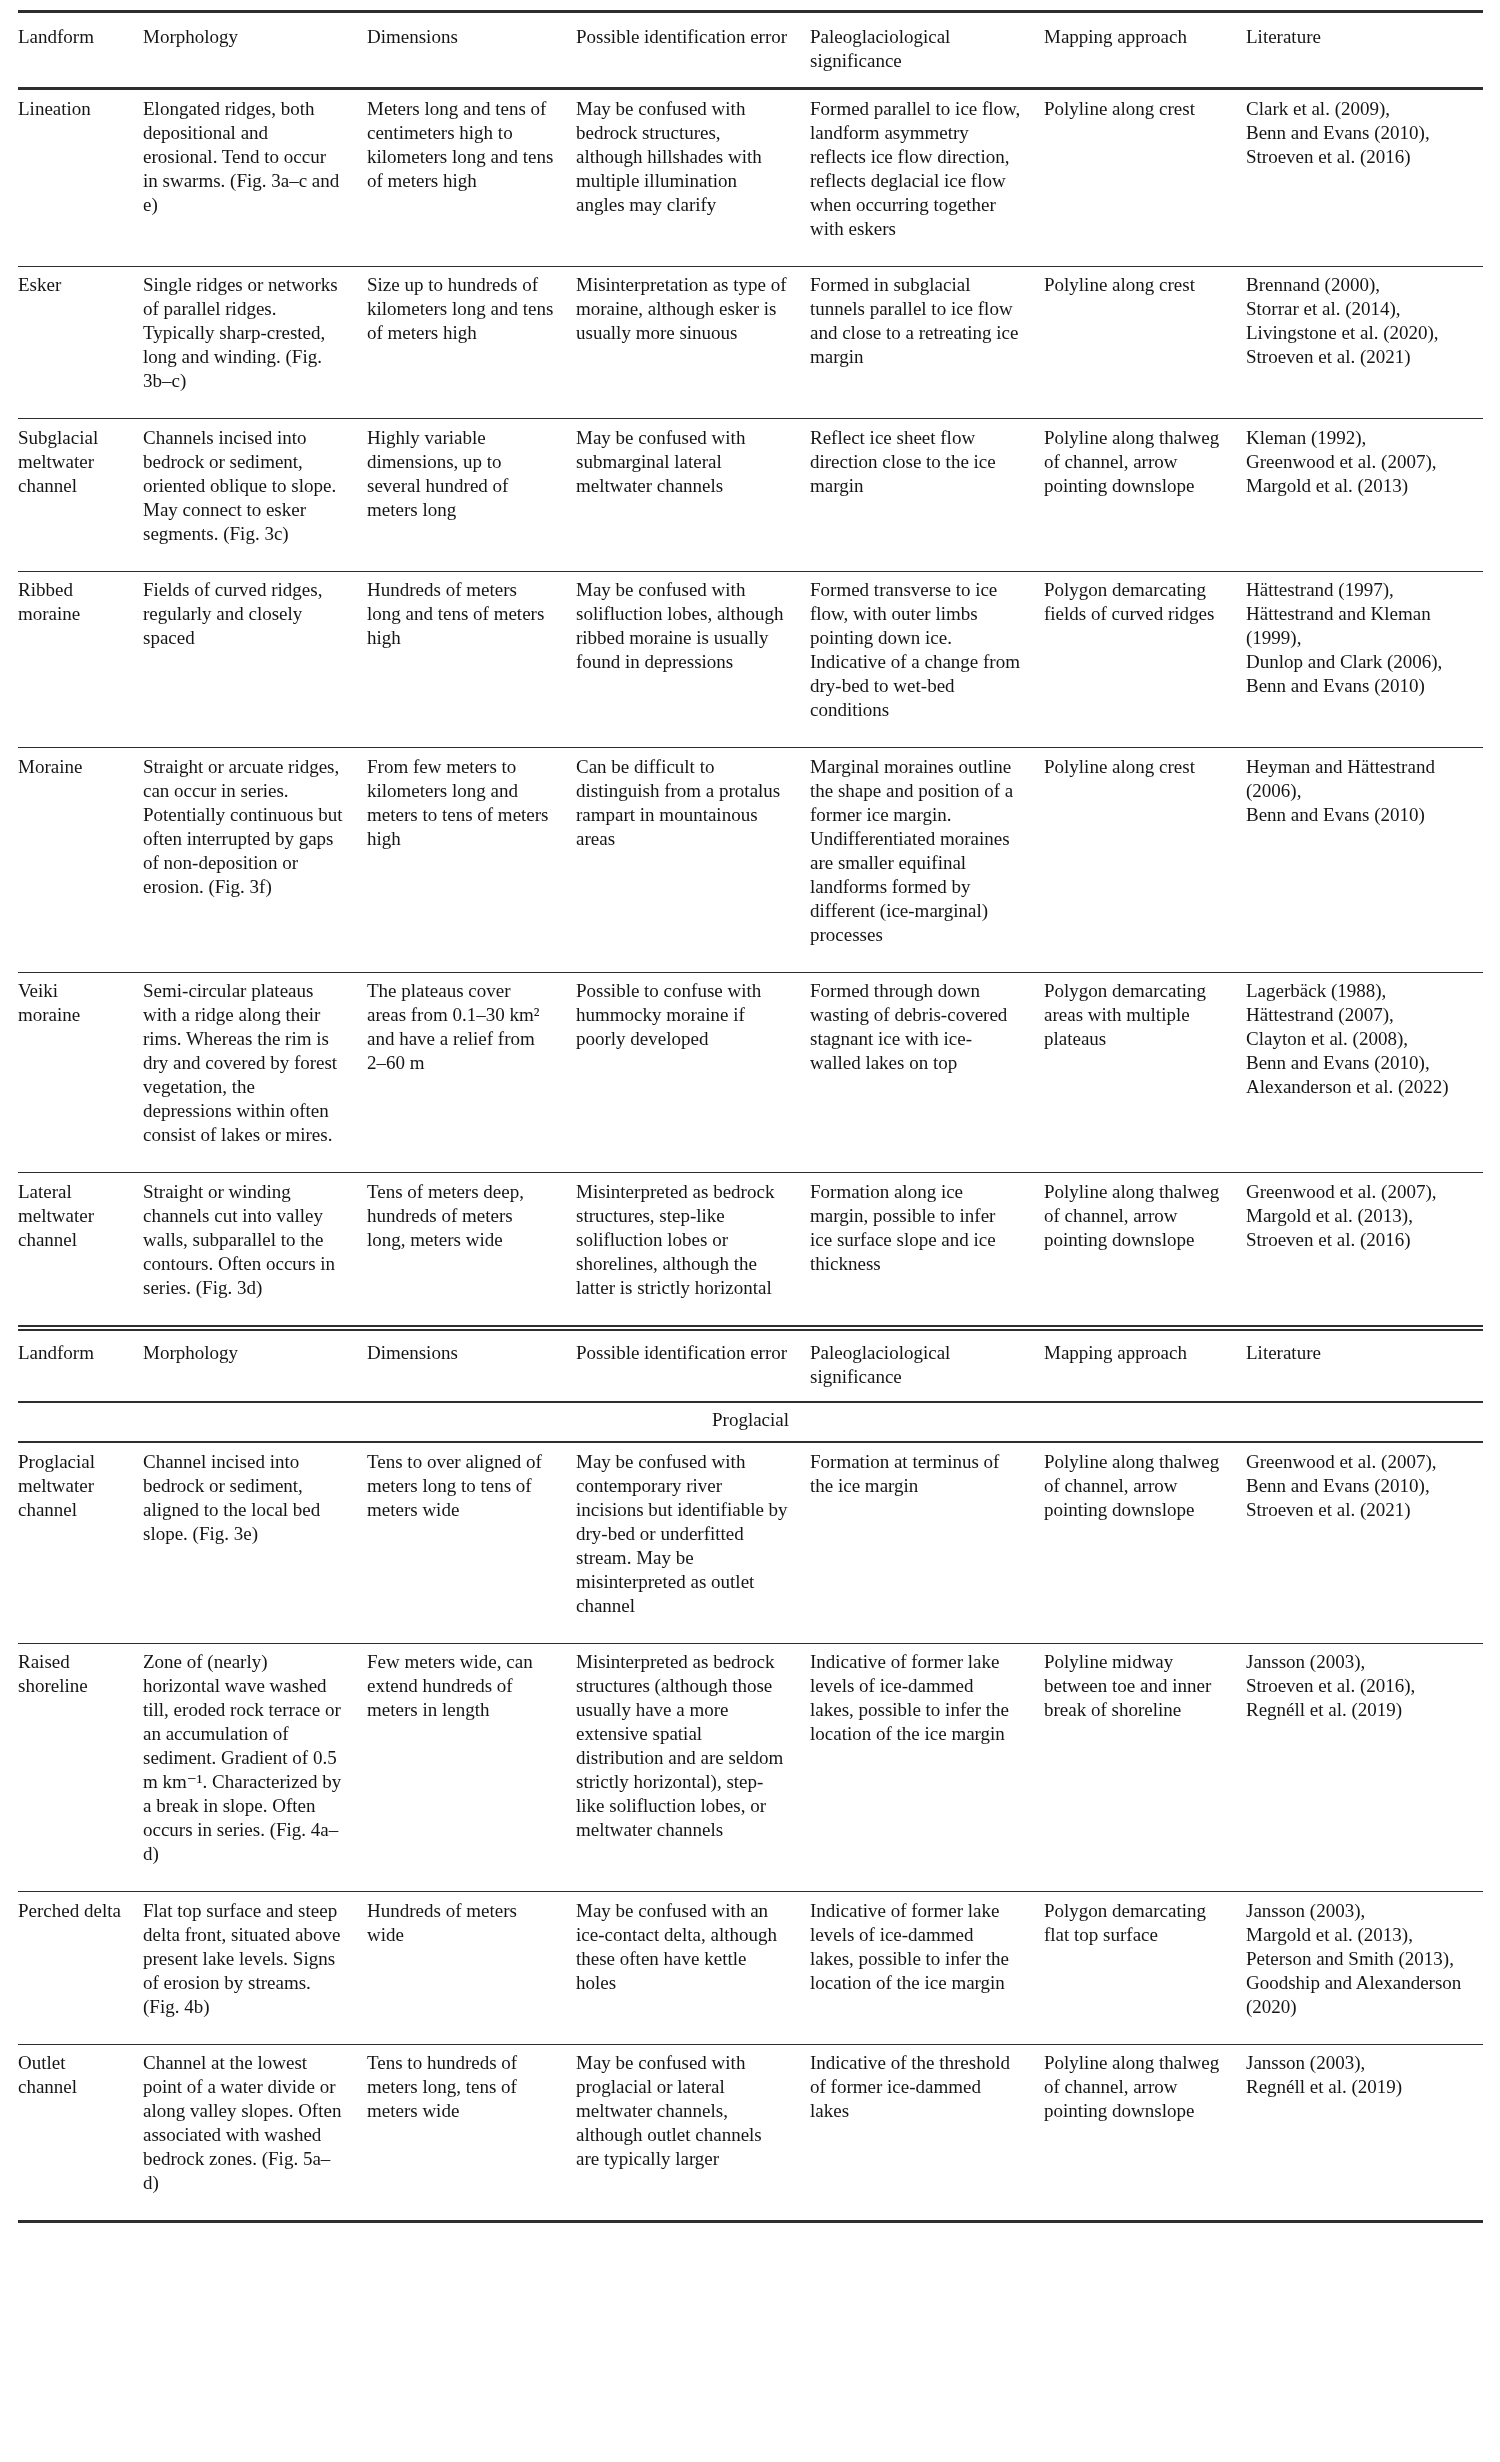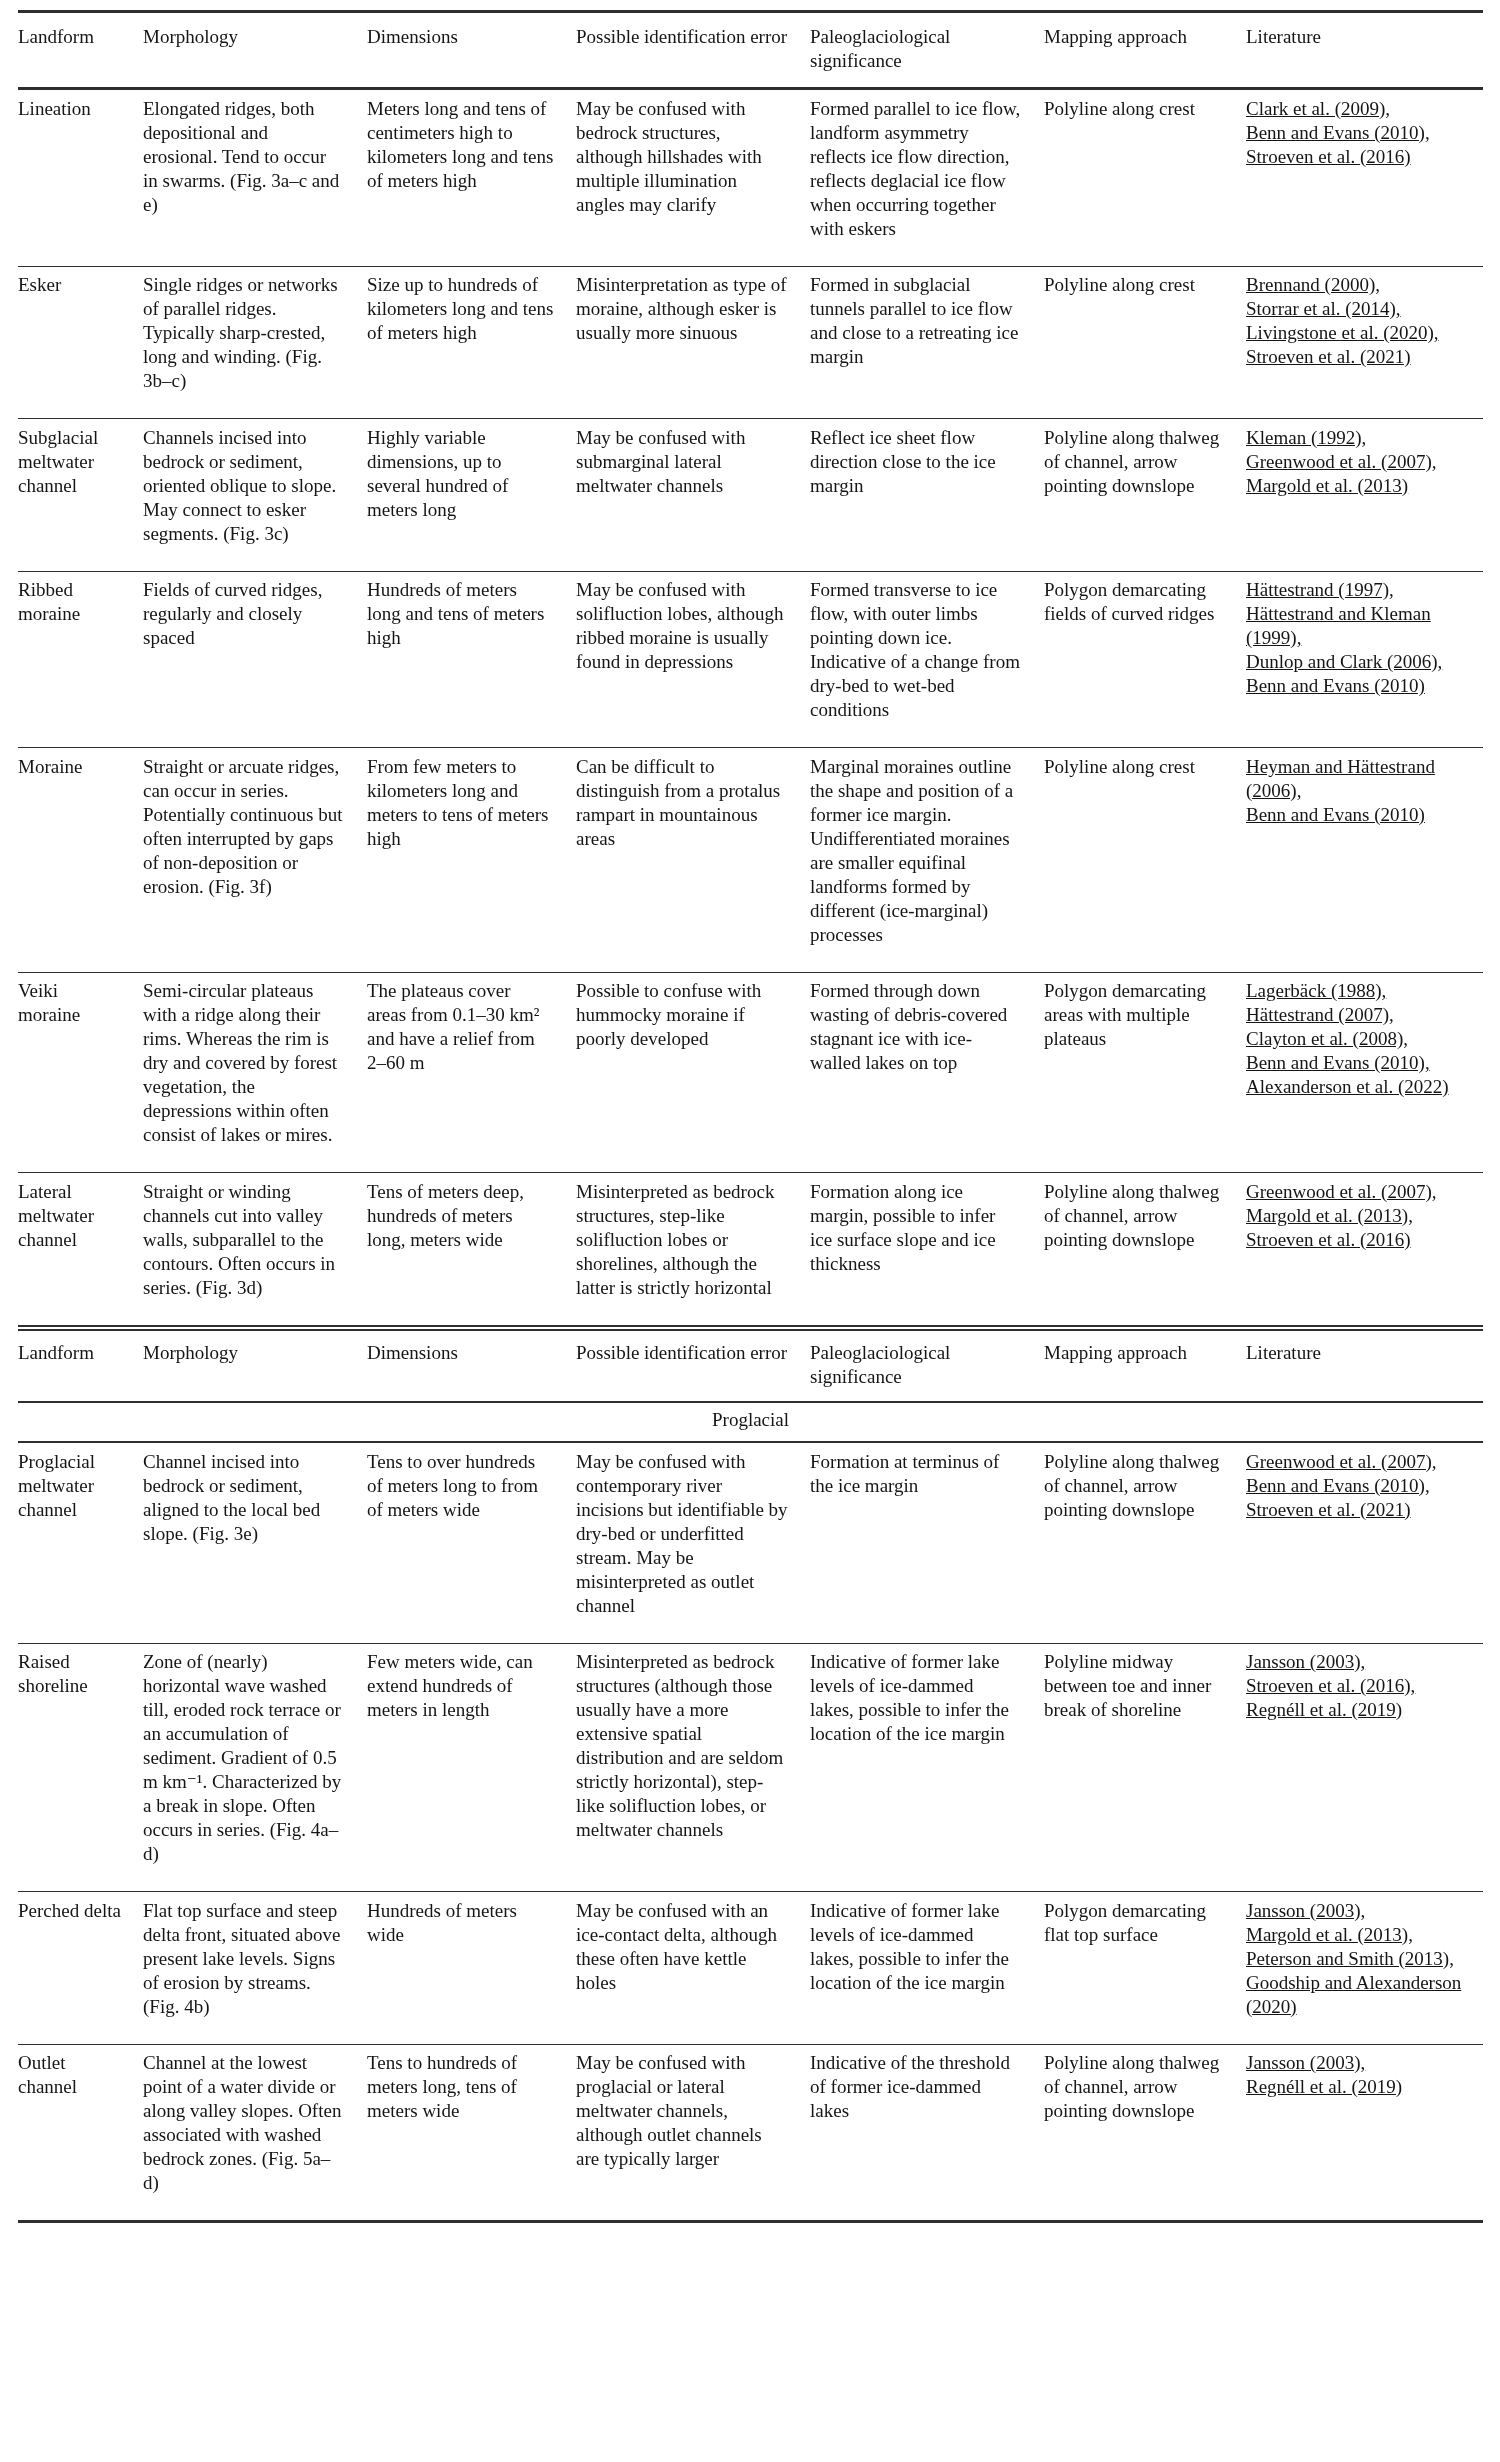--- a/index.html
+++ b/index.html
@@ -53,21 +53,21 @@
   tr.data-row td{
     border-bottom:1.5px solid var(--rule);
   }
   tr.data-row.part-end td{
     border-bottom:6.5px double var(--rule);
     margin-top:32px;
   }
   tr.data-row:last-child td{
     border-bottom:none;
   }
-  .lit{white-space:pre-line;text-decoration:underline;}
+  .lit{white-space:pre-line;}
 </style>
 </head>
 <body>
 
 <div class="paper-table-wrap">
   <table class="landform-table">
     <colgroup>
       <col style="width:125px">
         <col style="width:224px">
         <col style="width:209px">
@@ -187,21 +187,21 @@
         <td>Literature</td>
       </tr>
 
       <tr class="section-row section-row--proglacial">
         <td colspan="7">Proglacial</td>
       </tr>
 
       <tr class="data-row">
         <td>Proglacial meltwater channel</td>
         <td>Channel incised into bedrock or sediment, aligned to the local bed slope. (Fig. 3e)</td>
-        <td>Tens to over hundreds of meters long to from of meters wide</td>
+        <td>Tens to over aligned of meters long to tens of meters wide</td>
         <td>May be confused with contemporary river incisions but identifiable by dry-bed or underfitted stream. May be misinterpreted as outlet channel</td>
         <td>Formation at terminus of the ice margin</td>
         <td>Polyline along thalweg of channel, arrow pointing downslope</td>
         <td class="lit">Greenwood et al. (2007),
 Benn and Evans (2010),
 Stroeven et al. (2021)</td>
       </tr>
 
       <tr class="data-row">
         <td>Raised shoreline</td>

